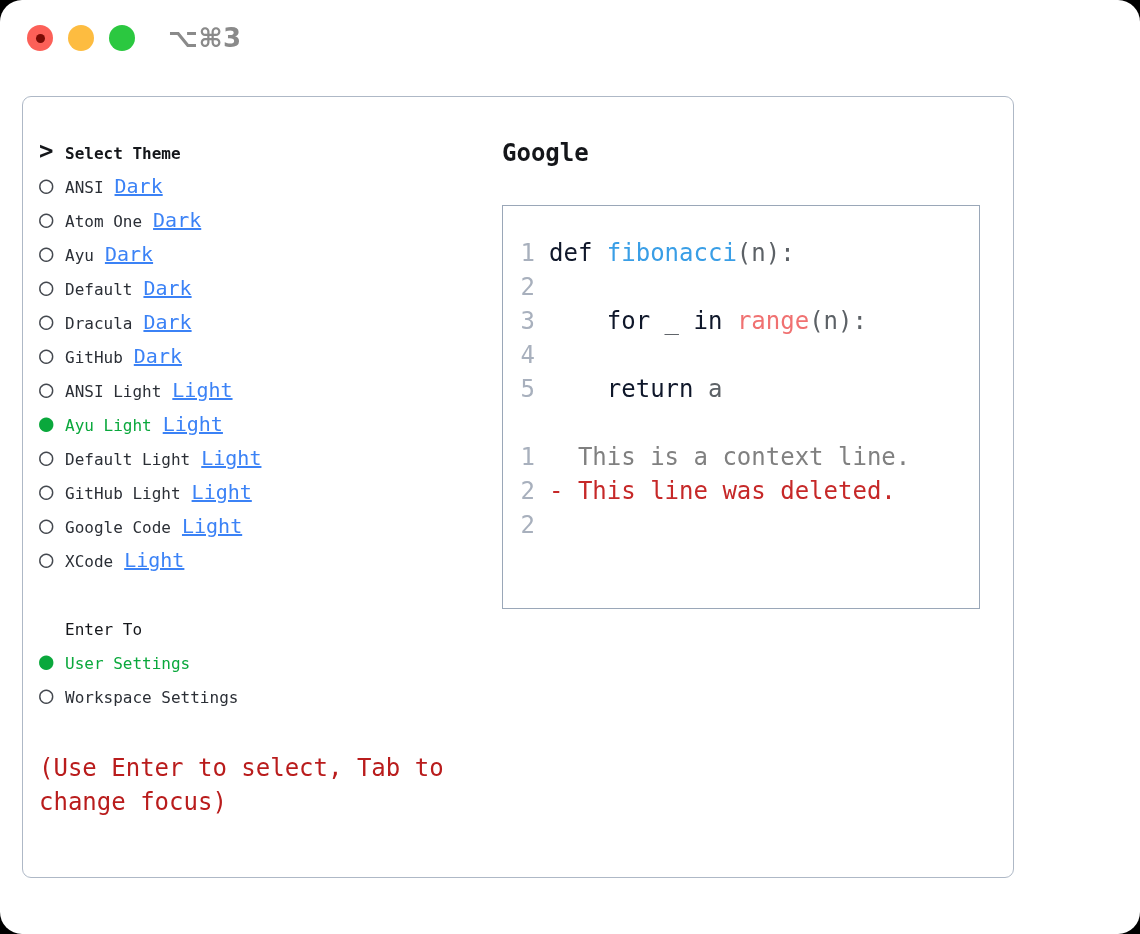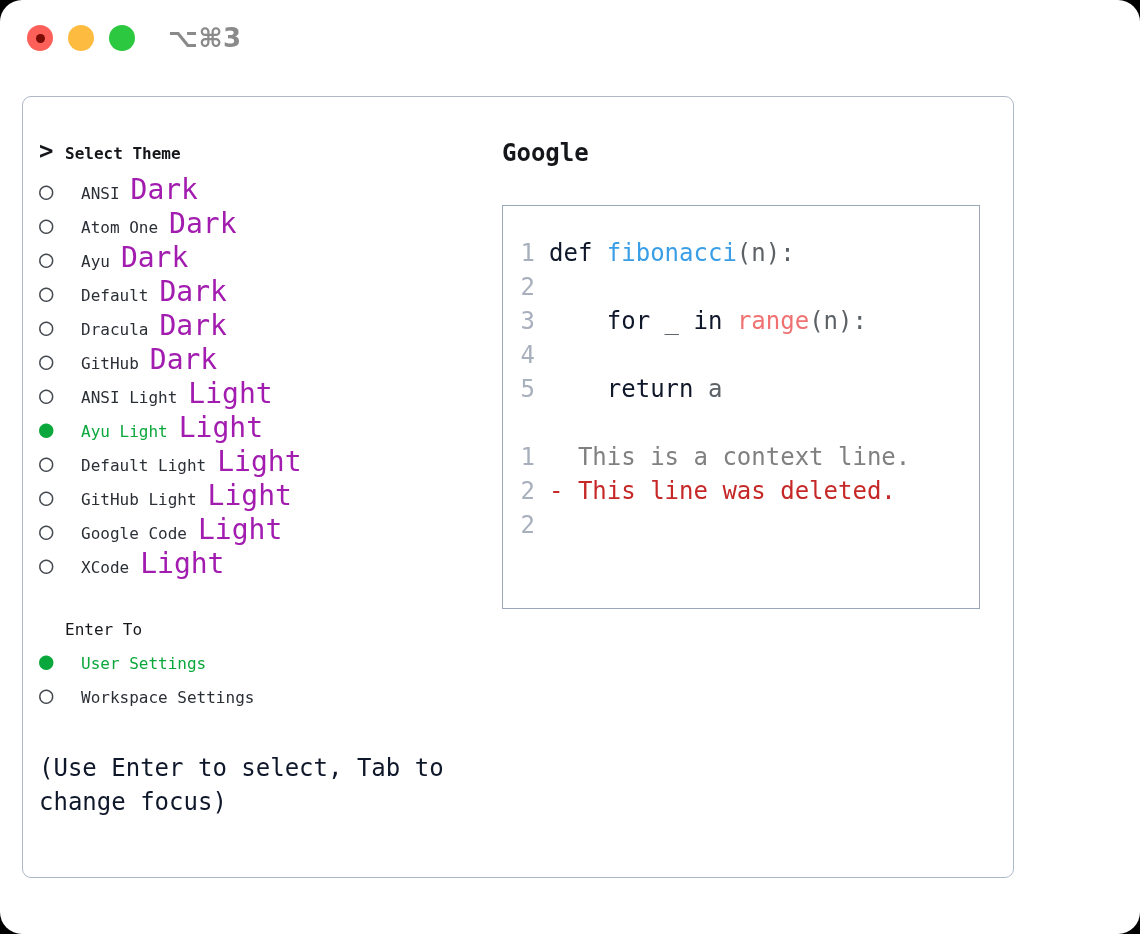--- a/index.html
+++ b/index.html
@@ -101,52 +101,53 @@
   }
   .marker {
     display: inline-block;
     width: 26px;
     flex: 0 0 26px;
     font-size: 24px;
     line-height: 1;
   }
   .row-label { font-size: 16px; }
   .tag {
-    color: #a21caf;
+    color: #3b82f6;
     margin-left: 11px;
-    font-size: 28px;
+    font-size: 20px;
+    text-decoration: underline;
   }
 
   .header-row .marker { color: #14161a; font-weight: bold; }
   .header-row .row-label {
     color: #14161a;
     font-weight: bold;
   }
 
   .item .marker { color: #44484f; }
-  .item .row-label { color: #2b2f36; margin-left: 16px; }
+  .item .row-label { color: #2b2f36; }
 
   .item.selected .marker { color: #0aa83c; }
   .item.selected .row-label { color: #0aa83c; }
 
   #apply-block { margin-top: 34px; }
   .apply-header {
     display: flex;
     height: 34px;
     font-size: 24px;
     align-items: baseline;
   }
   .apply-header .marker { color: transparent; }
   .apply-header .row-label { color: #14161a; }
 
   #hint {
     margin-top: 34px;
     font-size: 24px;
     line-height: 34px;
-    color: #0f172a;
+    color: #b91c1c;
     width: 410px;
     white-space: normal;
   }
 
   
   #right-col {
     position: absolute;
     left: 479px;
     top: 42px;
     width: 490px;

